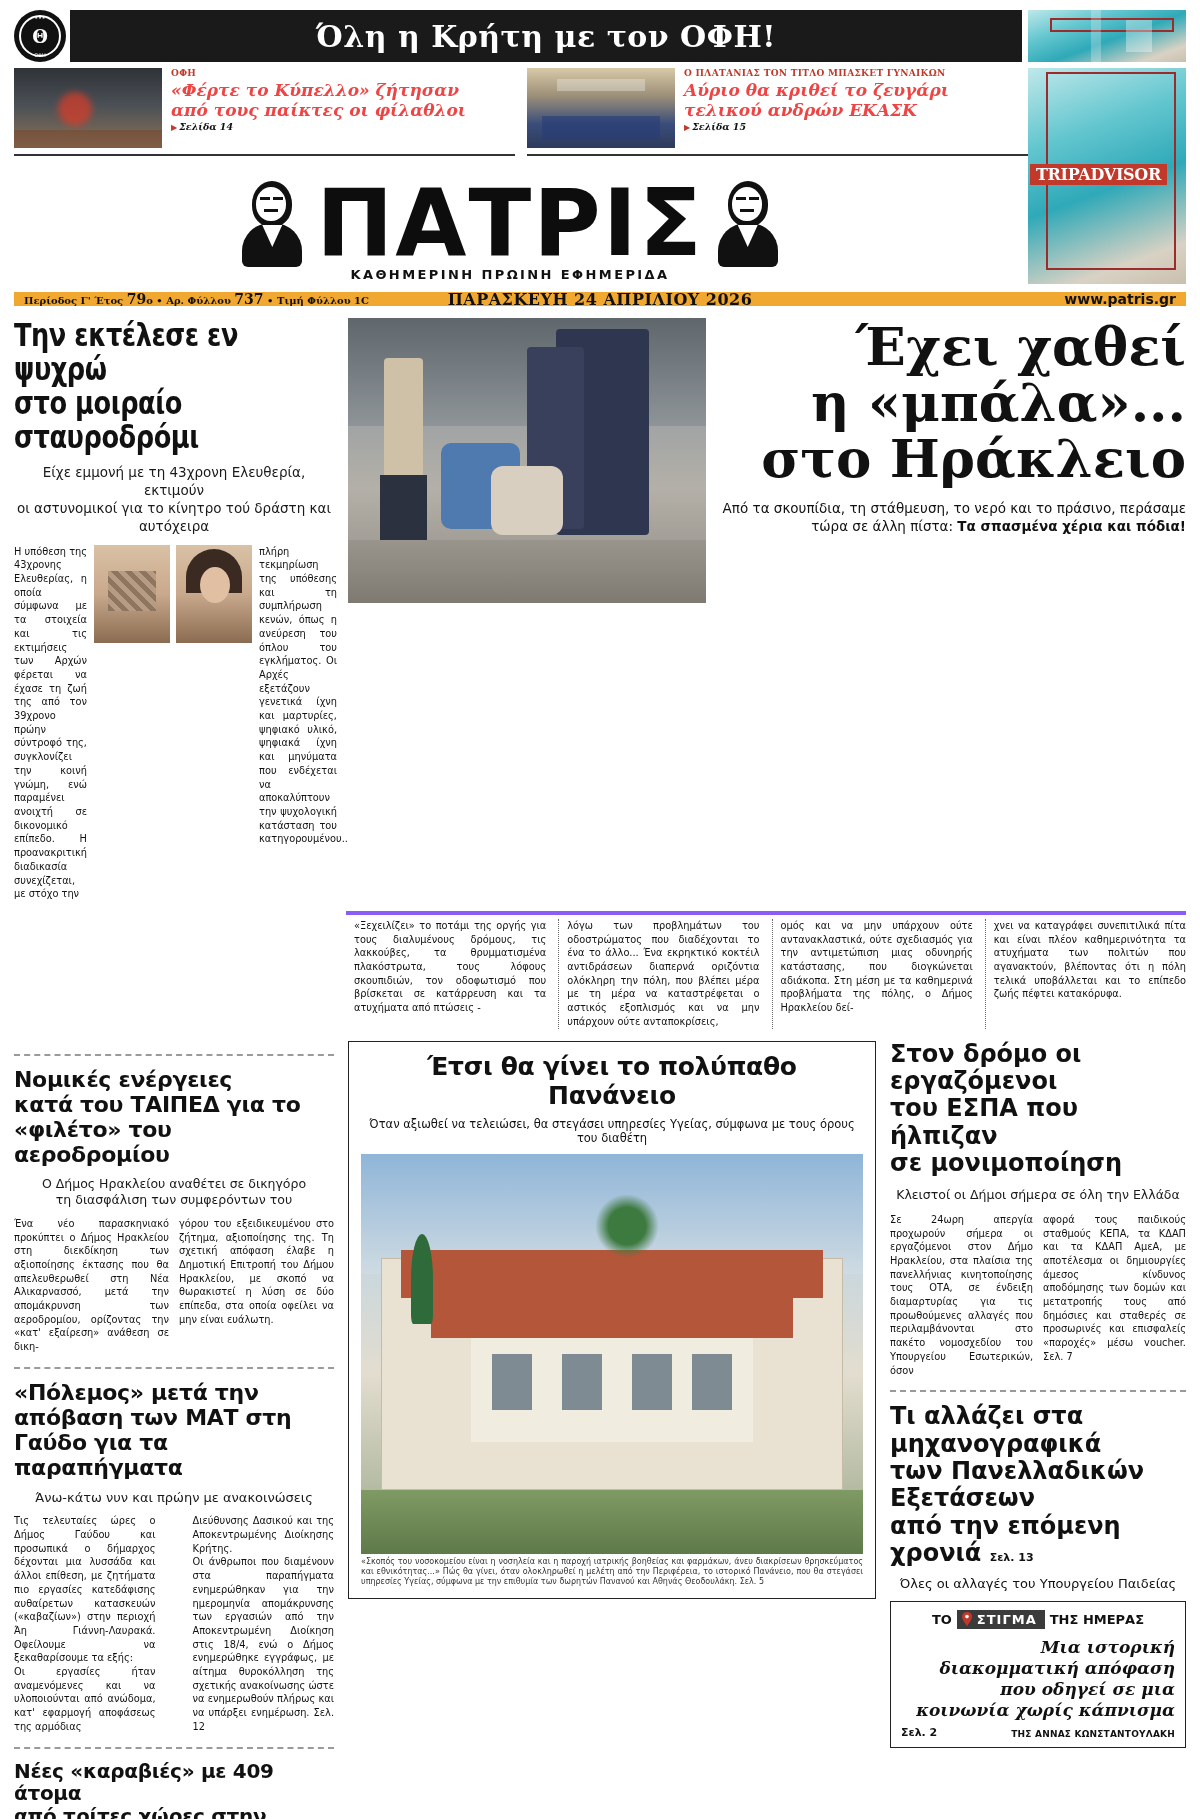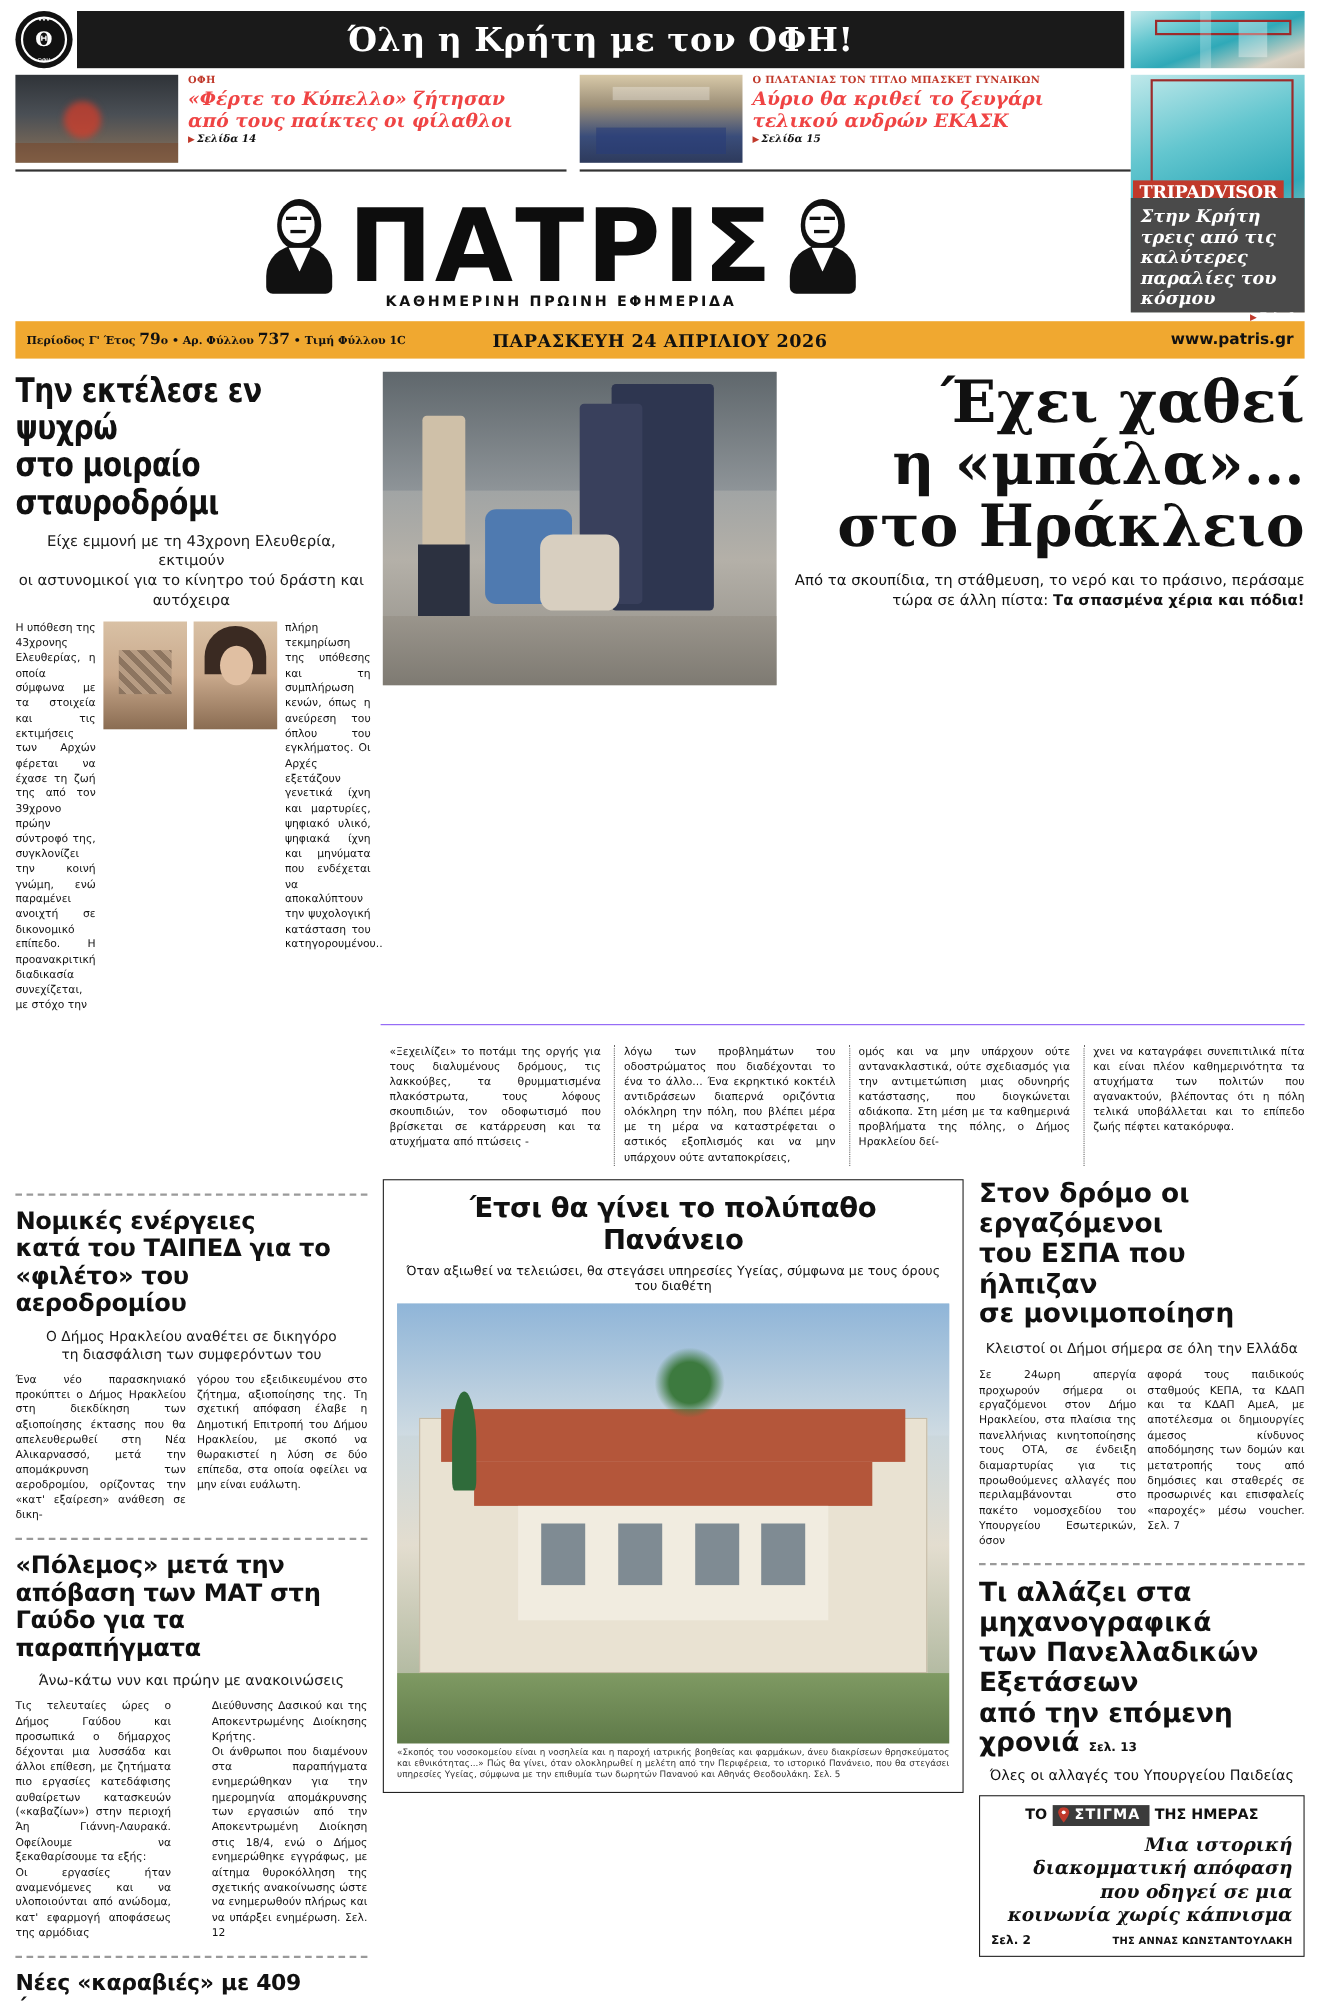--- a/index.html
+++ b/index.html
@@ -87,21 +87,21 @@
   .ta-box {
     position:absolute; left:0; right:0; bottom:0; height:104px; background:#4a4a4a; color:#fff;
     padding: 8px 9px 4px 9px;
     font-family:"DejaVu Serif", serif; font-style:italic; font-weight:bold;
     font-size:16px; line-height:1.16;
   }
   .ta-box .pagref { color:#fff; text-align:right; margin-top:2px; }
 
   
   .datebar {
-    height: 34px; background:#f0a830; display:flex; align-items:center;
+    height: 14px; background:#f0a830; display:flex; align-items:center;
     margin-top: 8px; padding: 0 10px; position: relative;
   }
   .datebar .left { font-size: 10px; font-weight: bold; font-family:"DejaVu Serif", serif; white-space: nowrap; }
   .datebar .left b.big { font-size: 14px; }
   .datebar .center {
     position:absolute; left:0; right:0; text-align:center;
     font-family:"DejaVu Serif", serif; font-weight:bold; font-size: 16px; letter-spacing:.5px;
   }
   .datebar .right { margin-left:auto; font-size: 14px; font-weight:bold; color:#111; z-index:2; }
 
@@ -245,24 +245,20 @@
           <div class="collar"></div>
       </div>
     </div>
     <div class="mast-sub">ΚΑΘΗΜΕΡΙΝΗ ΠΡΩΙΝΗ ΕΦΗΜΕΡΙΔΑ</div>
 
     <div class="tripadvisor-ad">
       <div class="ta-img ph-sea">
         <div style="position:absolute;left:18px;top:4px;right:10px;bottom:14px;border:2px solid #9c2b2b;"></div>
       </div>
       <div class="ta-label">TRIPADVISOR</div>
-      <div class="ta-box">
-        <div>Στην Κρήτη τρεις από τις καλύτερες παραλίες του κόσμου</div>
-        <div class="pagref">Σελ. 9</div>
-      </div>
     </div>
   </div>
 
   <div class="datebar">
     <div class="left">
       <span>Περίοδος Γ' Έτος</span>
       <b class="big">79</b><span>ο</span>
       • <span>Αρ. Φύλλου</span>
       <b class="big">737</b>
       • <span>Τιμή Φύλλου 1C</span>
@@ -320,21 +316,21 @@
         <div>Από τα σκουπίδια, τη στάθμευση, το νερό και το πράσινο, περάσαμε</div>
         <div>
           <span>τώρα σε άλλη πίστα: </span><b>Τα σπασμένα χέρια και πόδια!</b>
         </div>
       </div>
     </div>
   </div>
 
   <div style="display:flex;gap:12px;margin-top:10px;align-items:flex-start;">
     <div style="width:320px;flex:0 0 320px;"></div>
-    <div style="flex:1;display:flex;gap:12px;border-top:1px solid #8b5cf6;padding-top:18px;">
+    <div style="flex:1;display:flex;gap:12px;border-top:4px solid #8b5cf6;padding-top:4px;">
       <div class="body-txt sm vrule" style="flex:1;padding-left:8px;border-left:none;">«Ξεχειλίζει» το ποτάμι της οργής για τους διαλυμένους δρόμους, τις λακκούβες, τα θρυμματισμένα πλακόστρωτα, τους λόφους σκουπιδιών, τον οδοφωτισμό που βρίσκεται σε κατάρρευση και τα ατυχήματα από πτώσεις -</div>
       <div class="body-txt sm vrule" style="flex:1;padding-left:8px;">λόγω των προβλημάτων του οδοστρώματος που διαδέχονται το ένα το άλλο... Ένα εκρηκτικό κοκτέιλ αντιδράσεων διαπερνά οριζόντια ολόκληρη την πόλη, που βλέπει μέρα με τη μέρα να καταστρέφεται ο αστικός εξοπλισμός και να μην υπάρχουν ούτε ανταποκρίσεις,</div>
       <div class="body-txt sm vrule" style="flex:1;padding-left:8px;">ομός και να μην υπάρχουν ούτε αντανακλαστικά, ούτε σχεδιασμός για την αντιμετώπιση μιας οδυνηρής κατάστασης, που διογκώνεται αδιάκοπα. Στη μέση με τα καθημερινά προβλήματα της πόλης, ο Δήμος Ηρακλείου δεί-</div>
       <div class="body-txt sm vrule" style="flex:1;padding-left:8px;">χνει να καταγράφει συνεπιτιλικά πίτα και είναι πλέον καθημερινότητα τα ατυχήματα των πολιτών που αγανακτούν, βλέποντας ότι η πόλη τελικά υποβάλλεται και το επίπεδο ζωής πέφτει κατακόρυφα.</div>
     </div>
   </div>
 
   <div style="display:flex;gap:14px;margin-top:12px;align-items:flex-start;">
 
     <div style="width:320px;flex:0 0 320px;">

